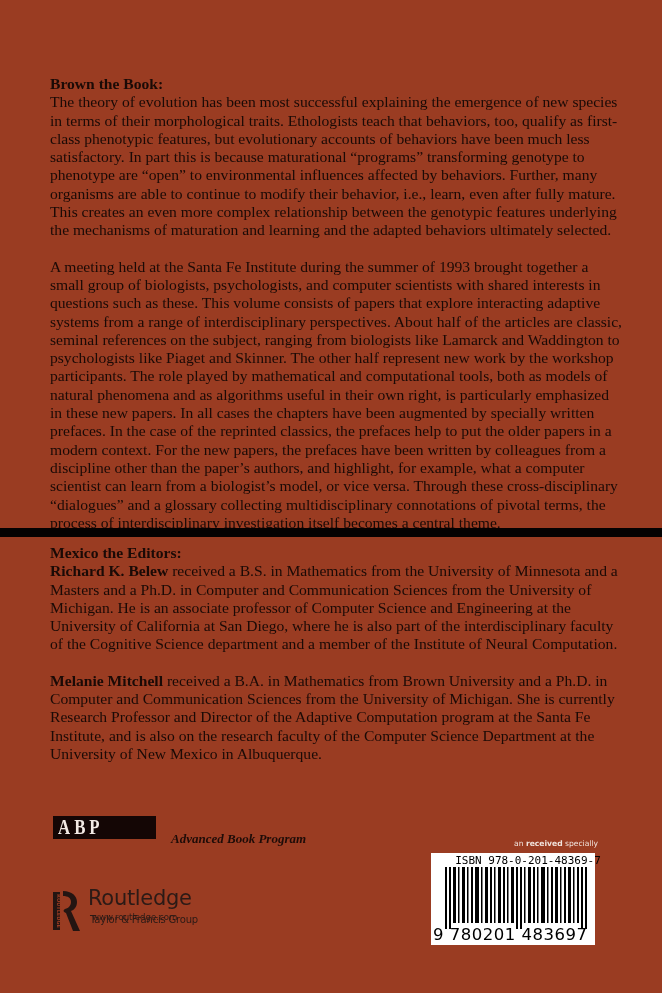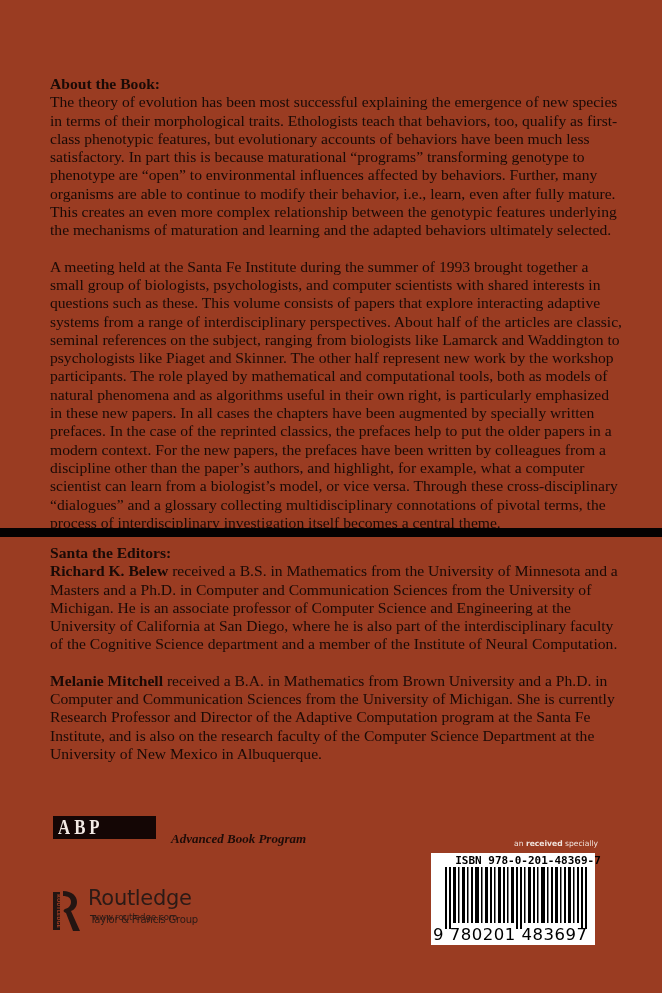--- a/index.html
+++ b/index.html
@@ -19,37 +19,37 @@
   .abp-text { color:#f2e9e4; font-family:"Liberation Serif", serif; font-weight:bold; font-size:21px;
               letter-spacing:5px; margin-left:5px; transform:scaleX(0.8); transform-origin:left center; }
   .abp-label { position:absolute; left:171px; top:831px; font-style:italic; font-weight:bold; font-size:13px; color:#1e0c08; }
   .rt-logo { position:absolute; left:52px; top:889px; width:30px; height:44px; }
   .rt-name { position:absolute; left:88px; top:886px; font-family:"DejaVu Sans", sans-serif; font-size:21px; color:#2b1a16; letter-spacing:-0.3px; }
   .rt-group { position:absolute; left:90px; top:914px; font-family:"DejaVu Sans", sans-serif; font-size:10px; color:#2b1a16; letter-spacing:-0.2px; }
   .rt-url { position:absolute; left:92px; top:912px; font-family:"DejaVu Sans", sans-serif; font-size:8.6px; color:#2b1a16; }
   .informa { position:absolute; left:514px; top:839px; font-family:"DejaVu Sans", sans-serif; font-size:7.6px; color:#f1e4dd; }
   .informa b { font-weight:bold; }
   .barcode-box { position:absolute; left:431px; top:853px; width:164px; height:92px; background:#ffffff; }
-  .isbn-top { position:absolute; left:0; top:1px; width:194px; text-align:center; font-family:"DejaVu Sans Mono", monospace; font-size:11px; color:#000;font-weight:bold; }
+  .isbn-top { position:absolute; left:0; top:1px; width:194px; text-align:center; font-family:"DejaVu Sans Mono", monospace; font-size:11px; color:#000; }
   .bars { position:absolute; left:14px; top:14px; width:146px; height:62px; }
   .isbn-bottom { position:absolute; left:2px; top:72px; font-family:"DejaVu Sans", sans-serif; font-size:16.5px; color:#000; letter-spacing:0.5px; white-space:pre; }
 </style>
 </head>
 <body>
 
 <div class="block" id="book">
-  <span class="heading">About the Book:</span>
+  <span class="heading">Brown the Book:</span>
   <p>The theory of evolution has been most successful explaining the emergence of new species in terms of their morphological traits. Ethologists teach that behaviors, too, qualify as first-class phenotypic features, but evolutionary accounts of behaviors have been much less satisfactory. In part this is because maturational “programs” transforming genotype to phenotype are “open” to environmental influences affected by behaviors. Further, many organisms are able to continue to modify their behavior, i.e., learn, even after fully mature. This creates an even more complex relationship between the genotypic features underlying the mechanisms of maturation and learning and the adapted behaviors ultimately selected.</p>
   <p class="para2">A meeting held at the Santa Fe Institute during the summer of 1993 brought together a small group of biologists, psychologists, and computer scientists with shared interests in questions such as these. This volume consists of papers that explore interacting adaptive systems from a range of interdisciplinary perspectives. About half of the articles are classic, seminal references on the subject, ranging from biologists like Lamarck and Waddington to psychologists like Piaget and Skinner. The other half represent new work by the workshop participants. The role played by mathematical and computational tools, both as models of natural phenomena and as algorithms useful in their own right, is particularly emphasized in these new papers. In all cases the chapters have been augmented by specially written prefaces. In the case of the reprinted classics, the prefaces help to put the older papers in a modern context. For the new papers, the prefaces have been written by colleagues from a discipline other than the paper’s authors, and highlight, for example, what a computer scientist can learn from a biologist’s model, or vice versa. Through these cross-disciplinary “dialogues” and a glossary collecting multidisciplinary connotations of pivotal terms, the process of interdisciplinary investigation itself becomes a central theme.</p>
 </div>
 
 <div class="divider"></div>
 
 <div class="block" id="editors">
-  <span class="heading">Santa the Editors:</span>
+  <span class="heading">Mexico the Editors:</span>
   <p><span class="bold">Richard K. Belew</span><span> received a B.S. in Mathematics from the University of Minnesota and a Masters and a Ph.D. in Computer and Communication Sciences from the University of Michigan. He is an associate professor of Computer Science and Engineering at the University of California at San Diego, where he is also part of the interdisciplinary faculty of the Cognitive Science department and a member of the Institute of Neural Computation.</span></p>
   <p class="para2"><span class="bold">Melanie Mitchell</span><span> received a B.A. in Mathematics from Brown University and a Ph.D. in Computer and Communication Sciences from the University of Michigan. She is currently Research Professor and Director of the Adaptive Computation program at the Santa Fe Institute, and is also on the research faculty of the Computer Science Department at the University of New Mexico in Albuquerque.</span></p>
 </div>
 
 <div class="abp-box">
   <span class="abp-text">ABP</span>
 </div>
 <span class="abp-label">Advanced Book Program</span>
 
 <svg class="rt-logo" viewBox="0 0 30 44">

